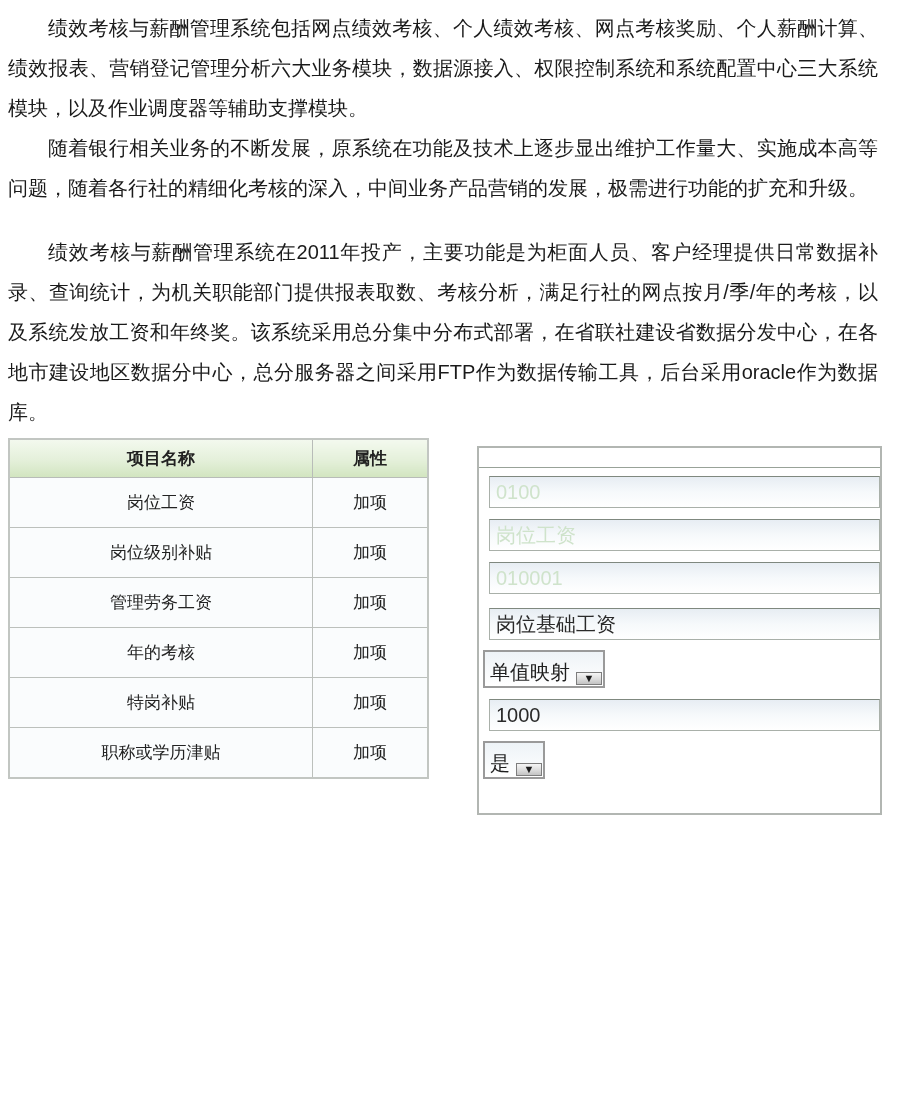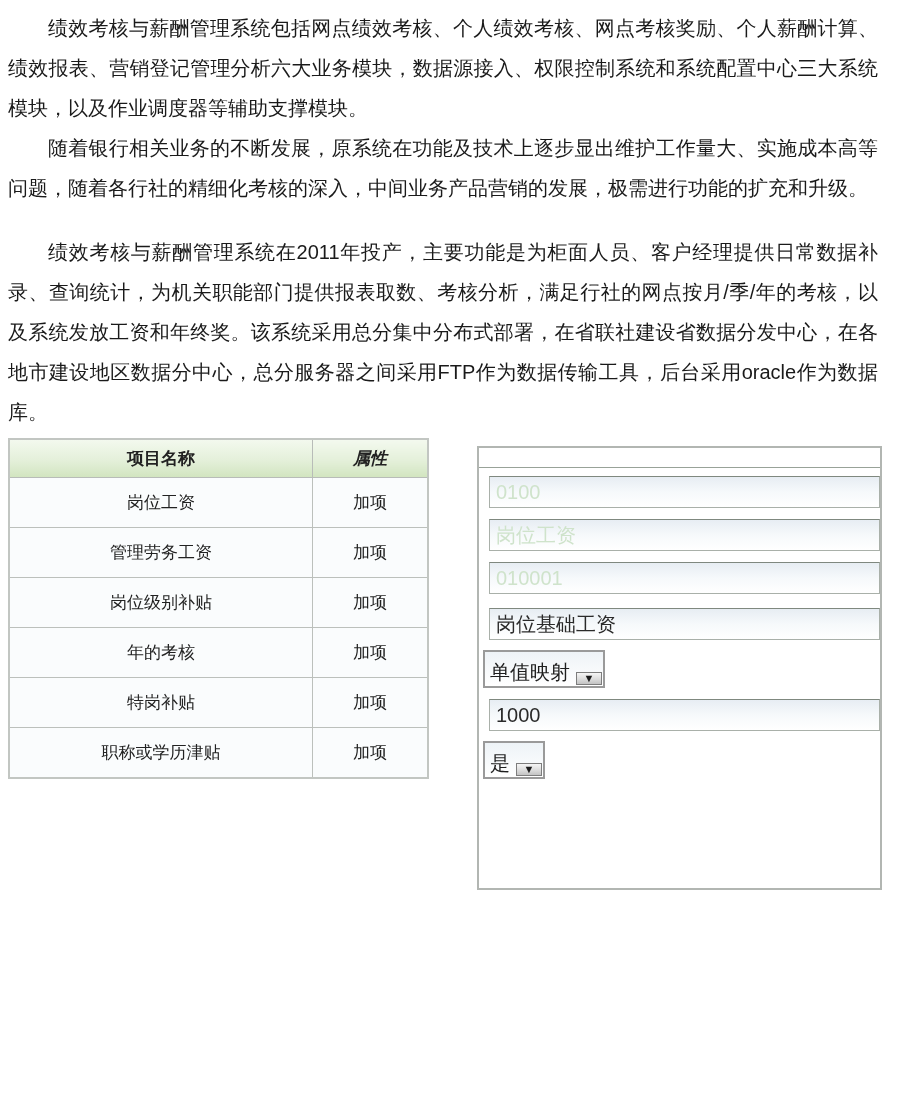--- a/index.html
+++ b/index.html
@@ -48,26 +48,26 @@
     border:1px solid #b8bcb8;
     text-align:center;
   }
   table.items td{
     height:47px;
     border:1px solid #bcc0bc;
     text-align:center;
     background:#fafcfd;
   }
   table.items .col-name{width:305px;}
-  table.items .col-attr{width:114px;font-style:italic;}
+  table.items .col-attr{width:114px;}
 
   
   .panel{
     width:405px;
-    height:444px;
+    height:369px;
     margin-left:48px;
     margin-top:8px;
     border:2px solid #b2b6b2;
     background:#ffffff;
     box-sizing:border-box;
     position:relative;
   }
   .panel-topline{
     height:19px;
     border-bottom:1px solid #98a298;
@@ -139,25 +139,25 @@
         <th class="col-name">项目名称</th>
         <th class="col-attr">属性</th>
       </tr>
     </thead>
     <tbody>
       <tr>
         <td>岗位工资</td>
         <td>加项</td>
       </tr>
       <tr>
+        <td>岗位级别补贴</td>
+        <td>加项</td>
+      </tr>
+      <tr>
         <td>管理劳务工资</td>
-        <td>加项</td>
-      </tr>
-      <tr>
-        <td>岗位级别补贴</td>
         <td>加项</td>
       </tr>
       <tr>
         <td>年的考核</td>
         <td>加项</td>
       </tr>
       <tr>
         <td>特岗补贴</td>
         <td>加项</td>
       </tr>

